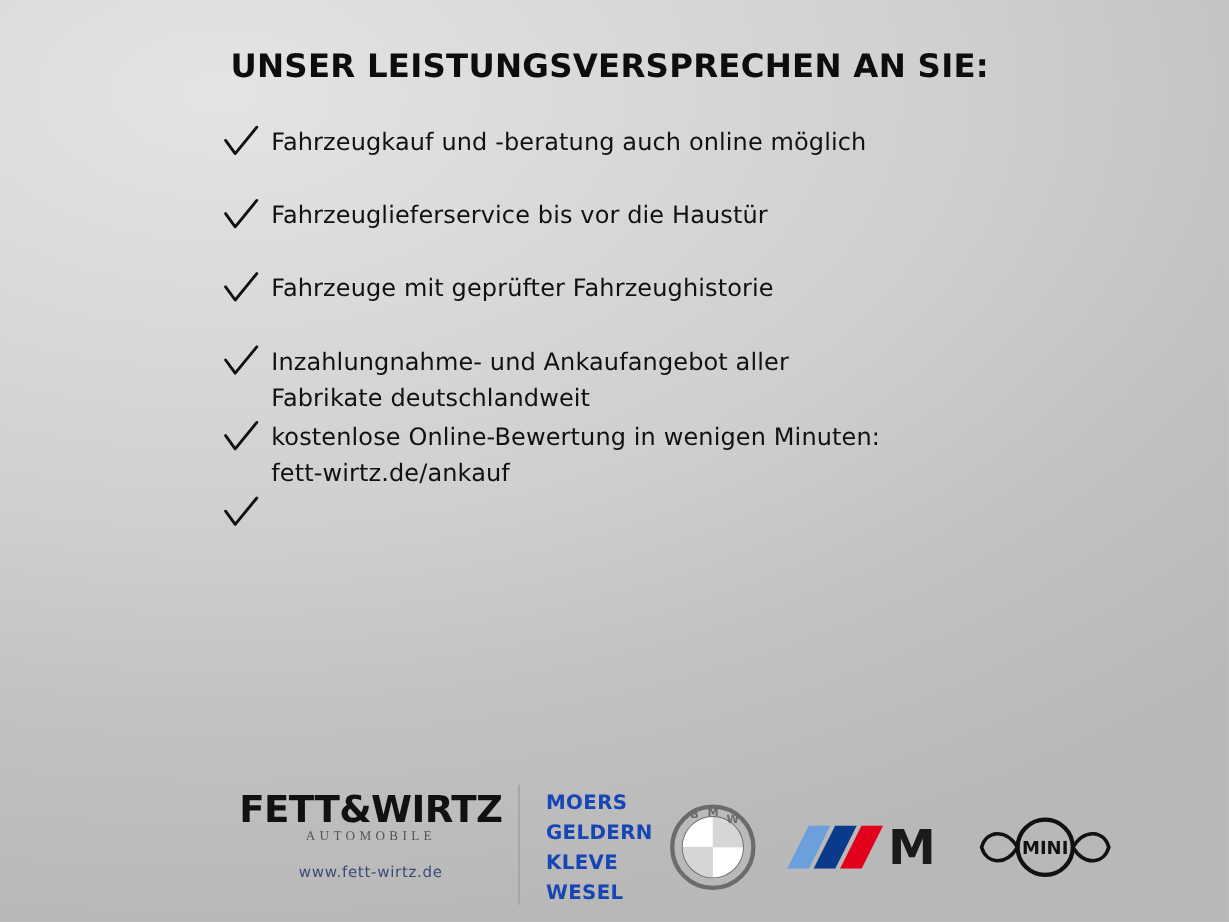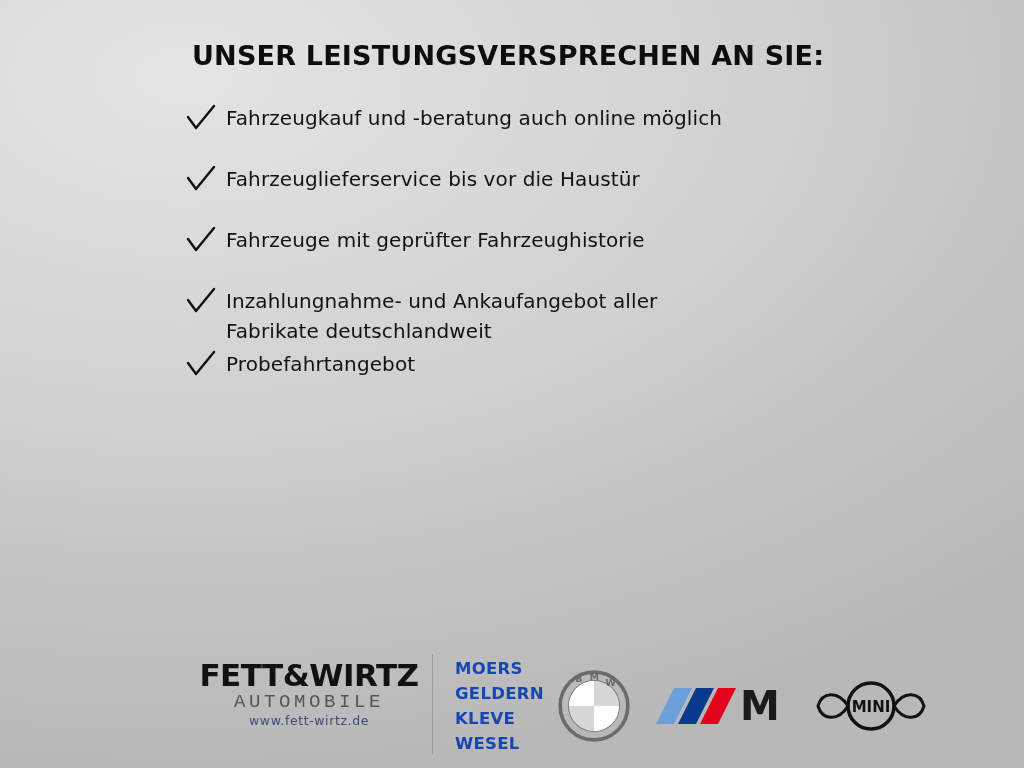--- a/index.html
+++ b/index.html
@@ -87,30 +87,31 @@
   }
   .fw-main {
     font-size: 31px;
     font-weight: bold;
     color: #111;
     letter-spacing: -0.5px;
     font-family: "DejaVu Sans", sans-serif;
     line-height: 34px;
   }
   .fw-sub {
-    font-size: 19px;
+    font-size: 11px;
     color: #555;
     letter-spacing: 3.6px;
     margin-top: -1px;
-    font-family: Liberation Mono, monospace;
+    font-family: Liberation Serif, serif;
   }
   .fw-url {
     font-size: 12.5px;
     color: #3b4a7a;
     letter-spacing: 0.6px;
+    margin-top: 16px;
   }
   .divider {
     position: absolute;
     left: 432px;
     top: 4px;
     width: 1px;
     height: 100px;
     background: #9b9b9b;
   }
   .cities {
@@ -187,29 +188,37 @@
       <div class="item">
         <span class="check">
           <svg width="30" height="30" viewBox="0 0 30 30" aria-hidden="true">
             <path d="M2 13 L10 24 L28 2" fill="none" stroke="#111" stroke-width="2.4" stroke-linecap="round" stroke-linejoin="round"></path>
           </svg>
         </span>
         <span class="item-text">Inzahlungnahme- und Ankaufangebot aller
 Fabrikate deutschlandweit</span>
       </div>
 
-
-
-      <div class="item">
-        <span class="check">
-          <svg width="30" height="30" viewBox="0 0 30 30" aria-hidden="true">
-            <path d="M2 13 L10 24 L28 2" fill="none" stroke="#111" stroke-width="2.4" stroke-linecap="round" stroke-linejoin="round"></path>
-          </svg>
-        </span>
-        <span class="item-text">Probefahrtangebot</span>
+      <div class="item">
+        <span class="check">
+          <svg width="30" height="30" viewBox="0 0 30 30" aria-hidden="true">
+            <path d="M2 13 L10 24 L28 2" fill="none" stroke="#111" stroke-width="2.4" stroke-linecap="round" stroke-linejoin="round"></path>
+          </svg>
+        </span>
+        <span class="item-text">kostenlose Online-Bewertung in wenigen Minuten:
+fett-wirtz.de/ankauf</span>
+      </div>
+
+
+      <div class="item">
+        <span class="check">
+          <svg width="30" height="30" viewBox="0 0 30 30" aria-hidden="true">
+            <path d="M2 13 L10 24 L28 2" fill="none" stroke="#111" stroke-width="2.4" stroke-linecap="round" stroke-linejoin="round"></path>
+          </svg>
+        </span>
       </div>
 
     </div>
 
     <div class="logobar">
 
       <div class="fw">
         <div class="fw-main">FETT&amp;WIRTZ</div>
         <div class="fw-sub">AUTOMOBILE</div>
         <div class="fw-url">www.fett-wirtz.de</div>

